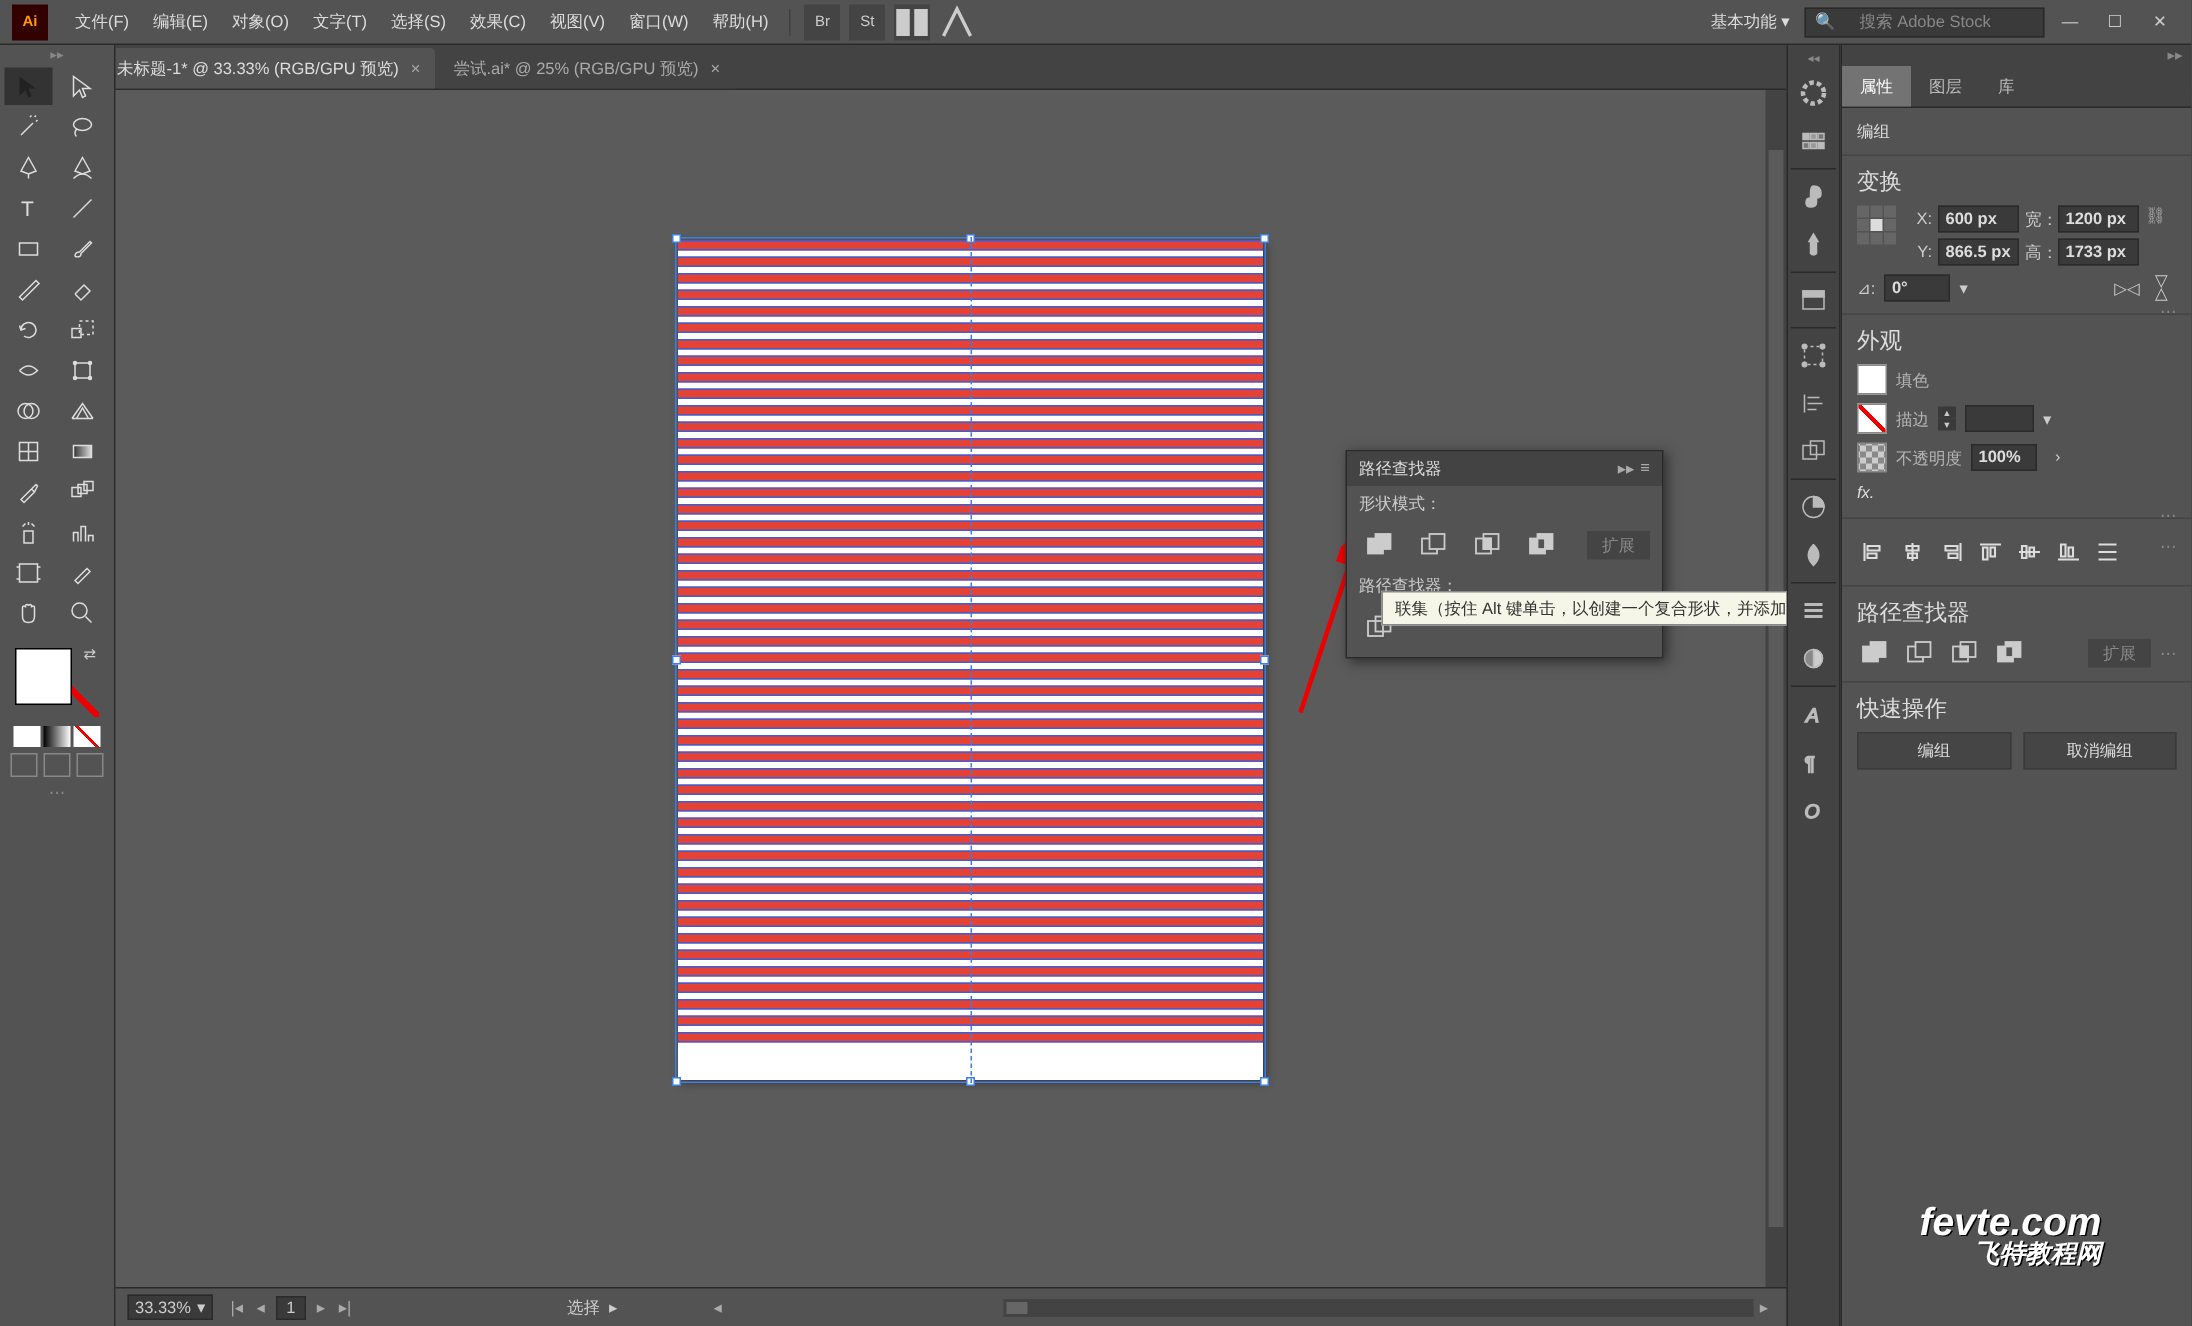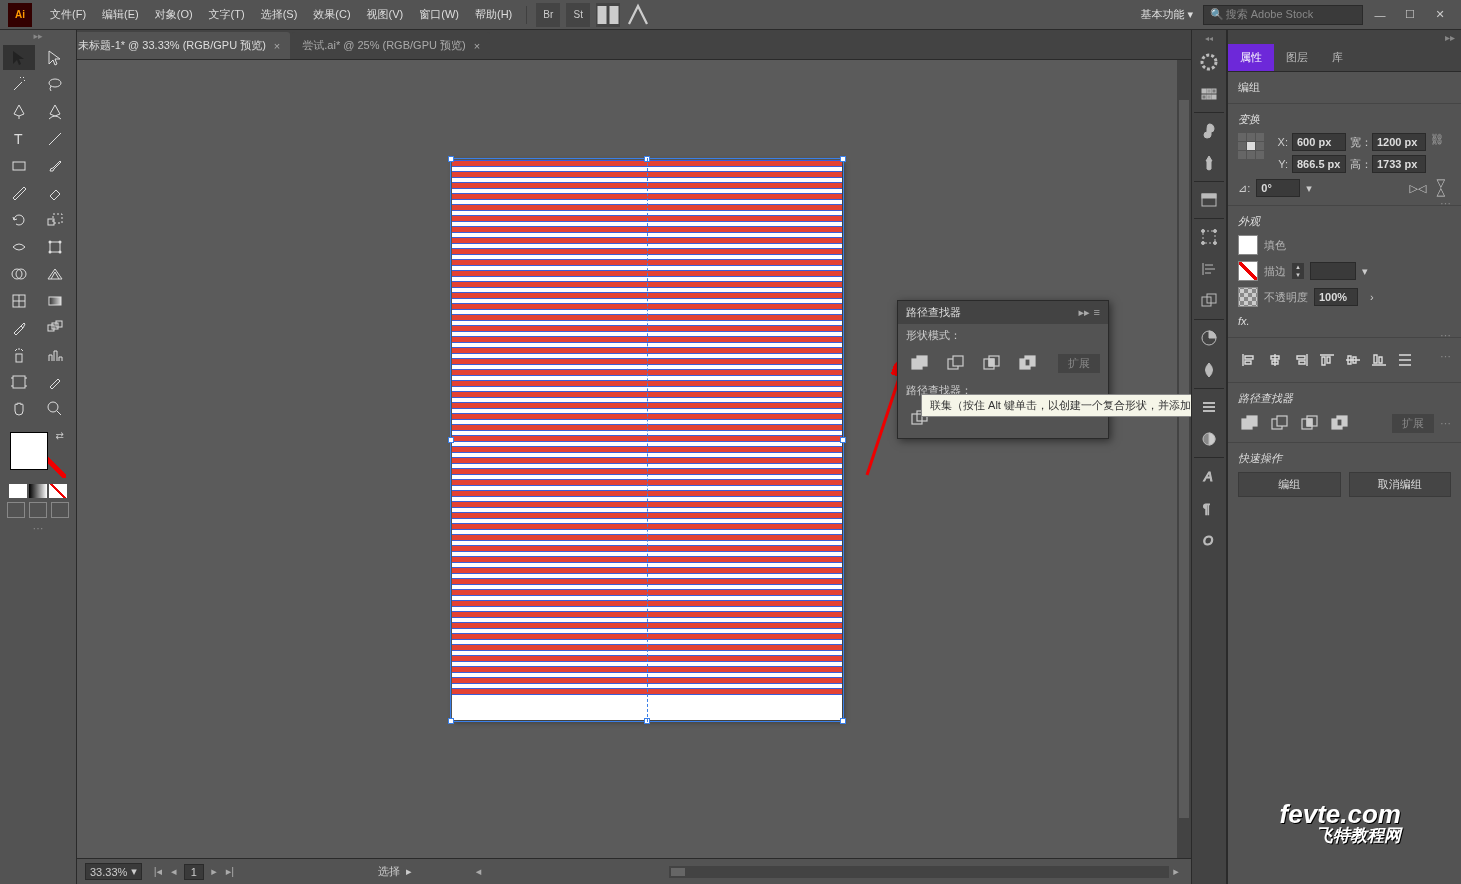--- a/index.html
+++ b/index.html
@@ -69,23 +69,23 @@
 .right-dock { position:absolute; right:234px; top:30px; width:36px; bottom:0; background:#434343; border-left:1px solid #2a2a2a; border-right:1px solid #2a2a2a; padding-top:4px; }
 .right-dock .dock-handle { height:10px; text-align:center; color:#888; font-size:8px; }
 .dock-icon { width:28px; height:28px; margin:4px auto; display:flex; align-items:center; justify-content:center; color:#ccc; }
 .dock-divider { height:1px; background:#2a2a2a; margin:4px 2px; }
 .dock-icon svg { width:18px; height:18px; stroke:#bbb; fill:none; }
 
 
 .prop-panel { position:absolute; right:0; top:30px; width:234px; bottom:0; background:#535353; border-left:1px solid #2a2a2a; }
 .prop-tabs { display:flex; background:#434343; border-bottom:1px solid #2a2a2a; }
 .prop-tab { padding:6px 12px; color:#bbb; }
-.prop-tab.active { background:#6d28d9; color:#fff; }
+.prop-tab.active { background:#737373; color:#fff; }
 .prop-section { padding:8px 10px; border-bottom:1px solid #454545; }
-.prop-section-title { color:#ddd; margin-bottom:6px; font-size:11px;font-style:italic; }
+.prop-section-title { color:#ddd; margin-bottom:6px; font-size:15px; }
 .prop-over-menu { float:right; color:#888; }
 .xy-grid { display:grid; grid-template-columns:18px 54px 18px 54px; gap:4px 4px; align-items:center; }
 .ref-point { width:26px; height:26px; display:grid; grid-template-columns:repeat(3,1fr); grid-template-rows:repeat(3,1fr); gap:1px; margin-right:6px; float:left; }
 .ref-point div { background:#666; }
 .coord-lbl { color:#ccc; text-align:right; font-size:11px; }
 .num-field { background:#3a3a3a; border:1px solid #2a2a2a; color:#ddd; padding:2px 4px; font-size:11px; width:54px; height:18px;font-weight:bold; }
 .angle-row { display:flex; align-items:center; gap:6px; margin-top:6px; }
 .link-wh { color:#aaa; }
 .flip-btn { width:18px; height:16px; display:flex; align-items:center; justify-content:center; color:#ccc; }
 .appear-row { display:flex; align-items:center; gap:6px; margin-bottom:6px; }
@@ -153,21 +153,21 @@
         <rect x="9" y="2" width="6" height="12" fill="#ccc"></rect>
       </svg>
     </div>
   <div class="tool-icon" style="background:none">
       <svg viewBox="0 0 16 16">
         <path d="M2 14 L8 2 L14 14" stroke="#ccc" fill="none" stroke-width="1.5"></path>
       </svg>
     </div>
   <div class="menubar-right">
     <div class="workspace-label"><span>基本功能</span> ▾</div>
-    <div class="search-stock">🔍 <span style="margin-left:2px">搜索 Adobe Stock</span></div>
+    <div class="search-stock">🔍 <span style="margin-left:16px">搜索 Adobe Stock</span></div>
     <div class="win-btn">—</div>
     <div class="win-btn">☐</div>
     <div class="win-btn">✕</div>
   </div>
 </div>
 
 <div class="toolbox-wrap">
   <div class="toolbox-handle">▸▸</div>
   <div class="toolbox">
     <div class="tool sel">

